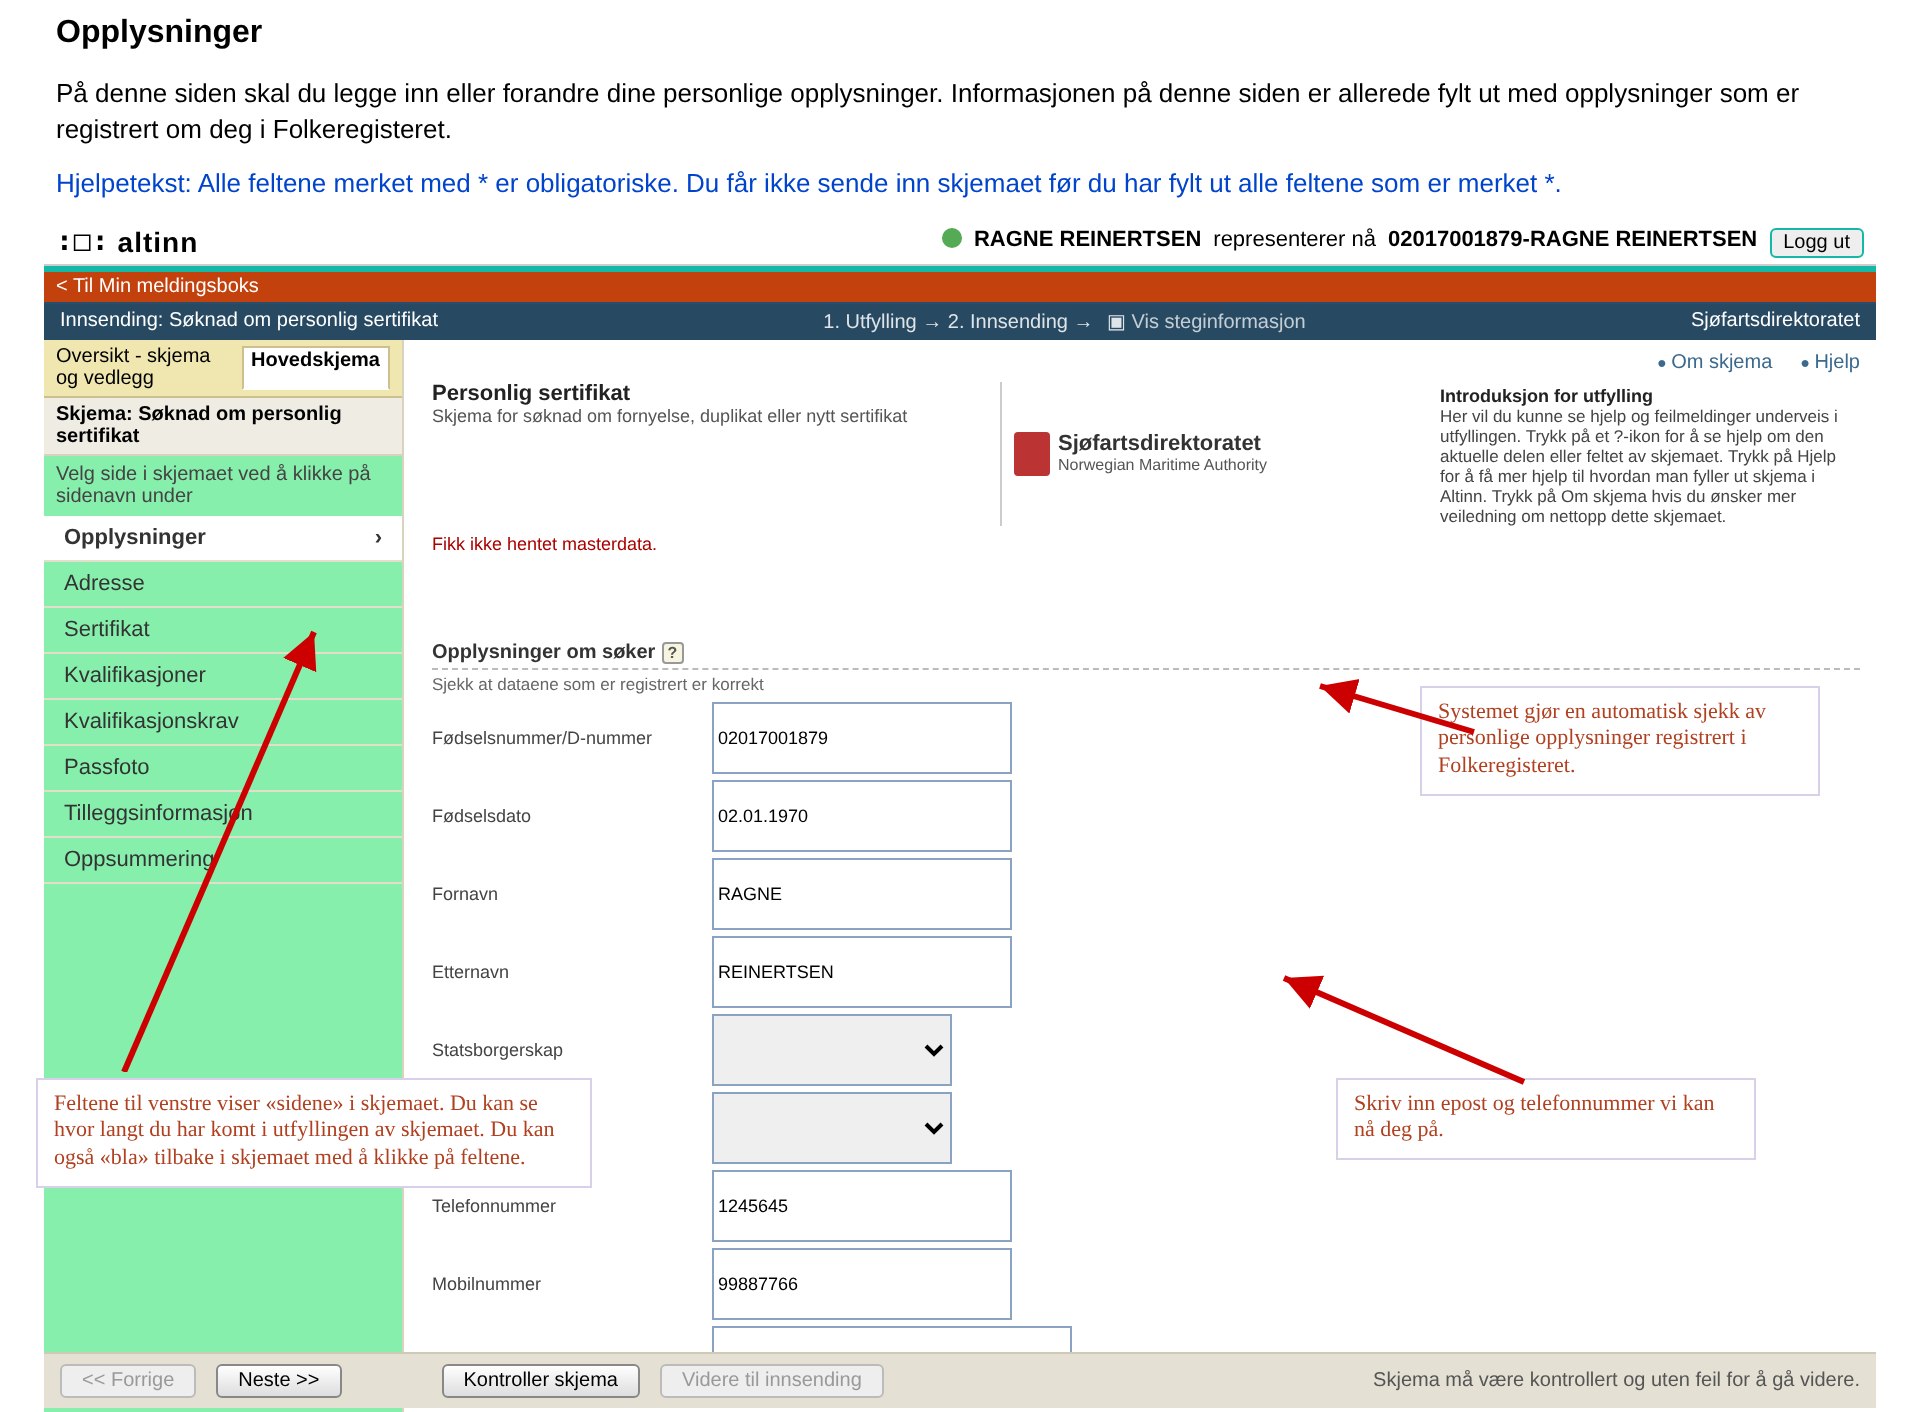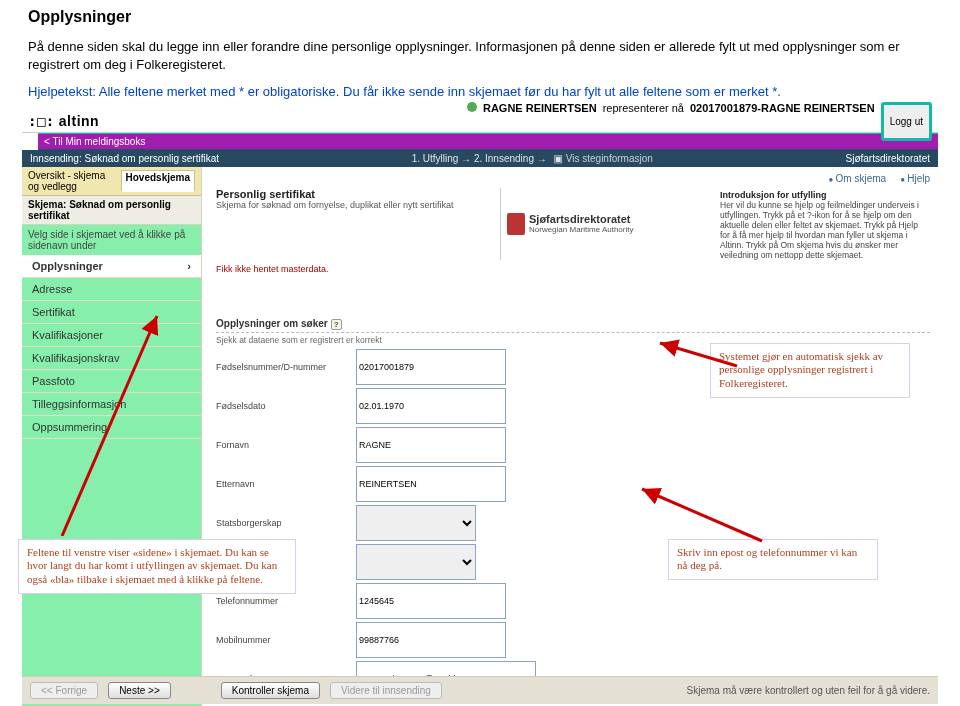--- a/index.html
+++ b/index.html
@@ -7,22 +7,22 @@
   .doc-wrap { padding: 8px 28px 0 28px; }
   .doc-title { font-size: 16px; font-weight: bold; margin-bottom: 12px; }
   .doc-para { font-size: 13px; line-height: 1.35; margin-bottom: 10px; }
   .blue { color: #0044cc; }
   .screenshot { margin: 6px 22px 0 22px; position: relative; }
   .altinn-top { display:flex; align-items:center; justify-content:space-between; border-bottom:1px solid #ccc; padding:2px 6px; font-size:11px; height:22px;}
   .altinn-logo { font-weight:bold; font-size:14px; letter-spacing:.5px; display:flex; align-items:center; gap:4px;}
   .altinn-logo .dots{ font-family:monospace; }
   .rep { display:flex; gap:6px; }
   .rep .green-icon{ width:10px;height:10px;border-radius:50%;background:#5a5;}
-  .rep .btn{ border:3px solid #14b8a6; background:#eee; padding:11px 6px; border-radius:3px; font-size:10px;}
-  .blue-bar { background:#a21caf; color:#fff; font-size:10px; padding:2px 6px; border-top:1px solid #14b8a6; border-bottom:1px solid #2a4e69;margin-left:16px;}
+  .rep .btn{ border:1px solid #14b8a6; background:#eee; padding:1px 6px; border-radius:3px; font-size:10px;}
+  .blue-bar { background:#c2410c; color:#fff; font-size:10px; padding:2px 6px; border-top:3px solid #14b8a6; border-bottom:1px solid #2a4e69;}
   .blue-bar a{ color:#fff; text-decoration:none;}
   .dark-bar { background:#274a62; color:#fff; display:flex; justify-content:space-between; padding:3px 8px; font-size:10px;}
   .steps span{ opacity:.85;}
   .col-wrap { display:flex; }
   .leftcol { width:180px; background:#86efac; border-right:1px solid #d8d2bf;}
   .yellow { background:#efe6b0; font-size:10px; padding:3px 6px; border-bottom:1px solid #ccc08f; display:flex; gap:8px;}
   .scheme-line { background:#efece3; font-size:10px; padding:3px 6px; border-bottom:1px solid #d8d2bf;}
   .sub-line { font-size:10px; padding:4px 6px; color:#444;}
   .nav { list-style:none; }
   .nav li { font-size:11px; padding:5px 10px; border-bottom:1px solid #e3ddcb; color:#333; position:relative;}

